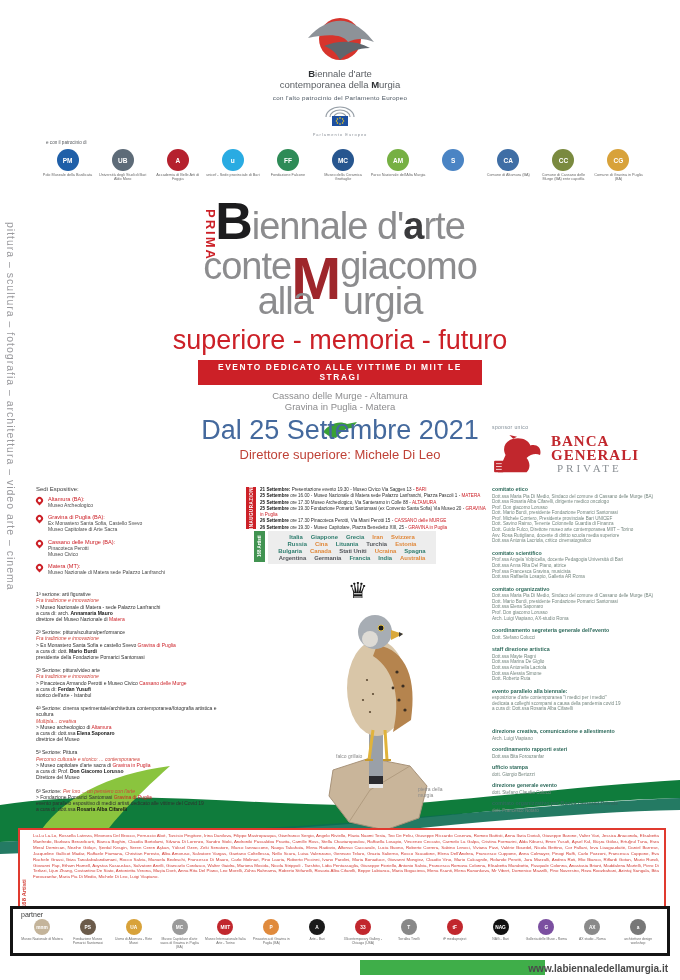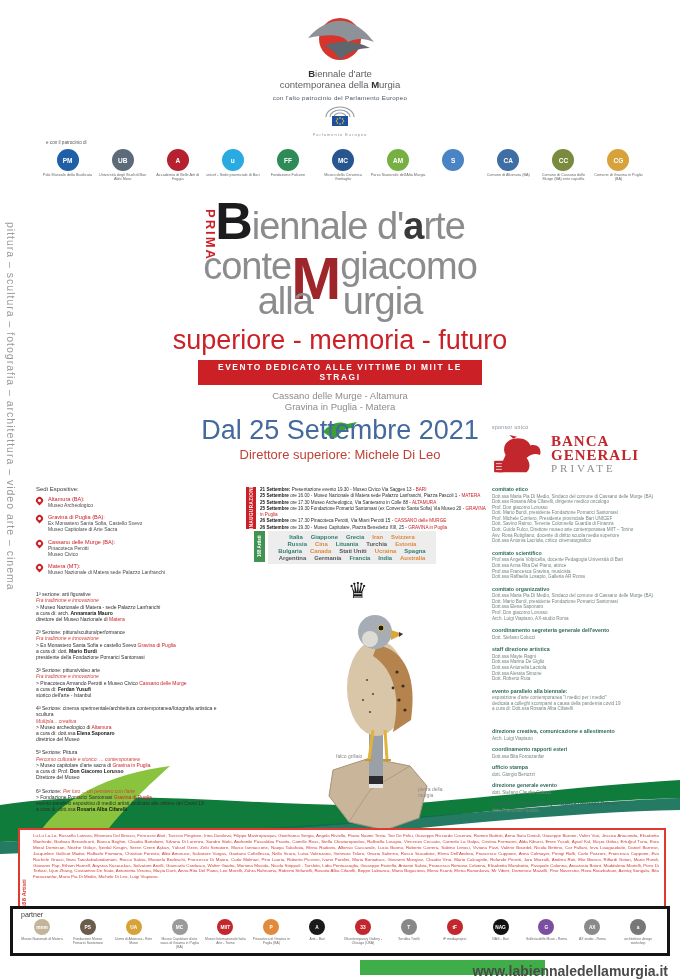--- a/index.html
+++ b/index.html
@@ -72,21 +72,21 @@
   
   .crown{position:absolute;left:348px;top:580px;font-size:22px;color:#141414;z-index:2;line-height:22px;}
   .bird{position:absolute;left:315px;top:600px;z-index:1;}
   .bird-label1{position:absolute;left:336px;top:753px;font-size:5px;color:#8a8a8a;z-index:2;}
   .bird-label2{position:absolute;left:418px;top:786px;width:36px;font-size:5px;line-height:6px;color:#8a8a8a;z-index:2;}
   
   .rightcol{position:absolute;left:492px;top:424px;width:180px;z-index:2;}
   .sponsor-label{font-size:5px;color:#7d8a94;letter-spacing:.4px;}
   .bank{display:flex;align-items:flex-start;gap:7px;margin:4px 0 8px;}
   .bank-name{font-family:"Liberation Serif",serif;font-weight:bold;color:#c1272d;font-size:15px;line-height:14px;letter-spacing:1px;}
-  .bank-private{font-family:"Liberation Serif",serif;color:#8a8f94;font-size:11px;letter-spacing:3px;font-weight:normal;}
+  .bank-private{font-family:"Liberation Serif",serif;color:#8a8f94;font-size:11px;letter-spacing:3px;font-weight:normal;margin-left:6px;}
   .cblock{margin-bottom:6px;}
   .chead{font-size:5.3px;font-weight:bold;color:#2f6b5c;margin-bottom:1.5px;line-height:6px;}
   .cline{font-size:4.6px;line-height:5.6px;color:#75867f;}
   .credits{margin-top:16px;}
   .crblock{margin-bottom:5px;}
   
   .swoosh{position:absolute;left:0;top:750px;z-index:0;}
   .gstrip{position:absolute;left:360px;top:960px;width:185px;height:15px;background:#3fae49;z-index:3;}
   
   .artists{position:absolute;left:18px;top:828px;width:648px;height:84px;background:#fff;
@@ -95,21 +95,21 @@
                   font-weight:bold;padding:2px 1px;display:flex;align-items:center;}
   .artists-text{flex:1;padding:3px 5px;font-size:4.4px;line-height:5.9px;color:#d23b33;text-align:justify;}
   
   .partners{position:absolute;left:10px;top:906px;width:660px;height:50px;background:#fff;
             border:3px solid #141414;z-index:4;box-sizing:border-box;padding:2px 8px;}
   .partner-label{font-size:7px;color:#3a3a3a;}
   .partner-row{display:flex;justify-content:space-between;align-items:flex-start;margin-top:1px;gap:4px;}
   .plogo2{width:45px;}
   .plogo2 .logo-glyph{width:16px;height:16px;font-size:4.8px;}
   .plogo2 .plabel{font-size:3.4px;line-height:4px;}
-  .website{position:absolute;right:12px;top:963px;font-size:14px;font-weight:bold;color:#4a4a4a;z-index:5;margin-left:37px;}
+  .website{position:absolute;right:12px;top:963px;font-size:10px;font-weight:bold;color:#4a4a4a;z-index:5;margin-left:37px;}
 </style>
 </head>
 <body>
 
 <div class="poster">
 
   <svg class="swoosh" width="680" height="135" viewBox="0 0 680 135">
     <path d="M0,55 C140,34 300,64 430,52 C530,43 610,34 680,30 L680,48 C600,50 520,58 420,68 C300,80 150,86 0,92 Z" fill="#0f7c3c"></path>
     <path d="M0,92 C150,84 300,78 430,66 C540,57 620,50 680,48 L680,60 C592,62 500,70 400,80 C280,92 140,98 0,104 Z" fill="#0c6b52" opacity="0.9"></path>
     <path d="M36,88 C60,48 108,24 170,16 C132,50 108,76 92,102 C72,106 50,100 36,88 Z" fill="#8ac43e"></path>

